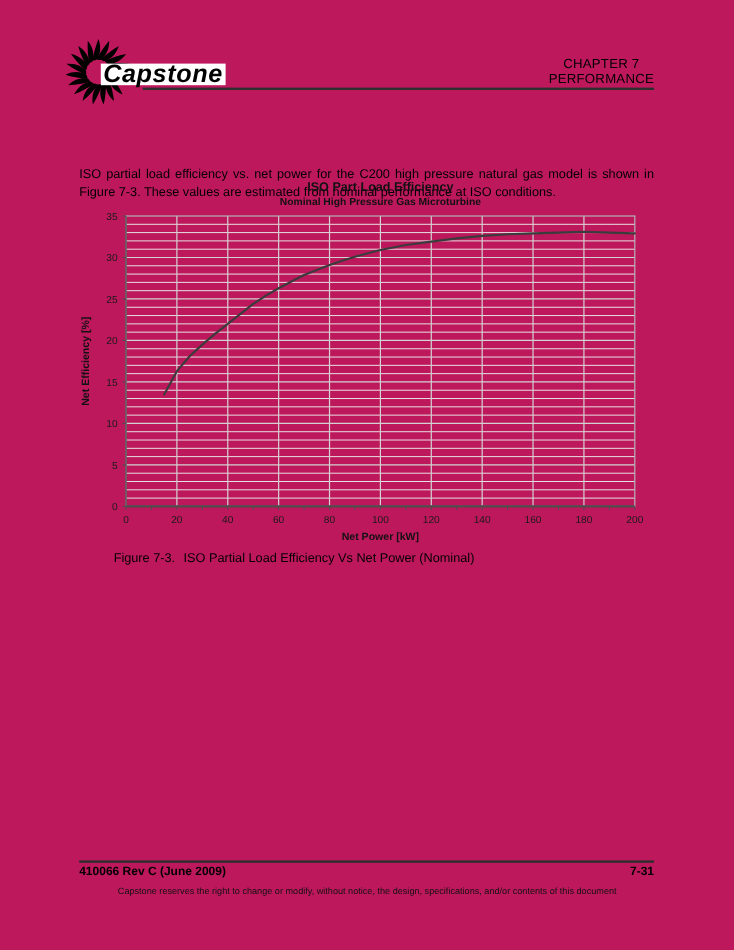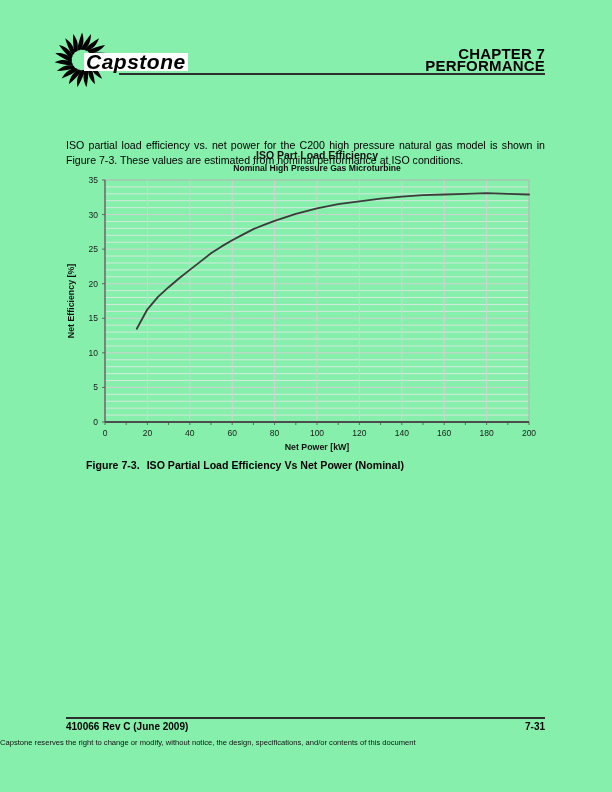--- a/index.html
+++ b/index.html
@@ -1,54 +1,54 @@
 <!DOCTYPE html>
 <html><head>
 <meta charset="utf-8">
 <style>
   html,body{margin:0;padding:0;background:#ffffff;}
   .page{
-    position:relative;width:612px;height:792px;background:#86efac;
+    position:relative;width:612px;height:792px;background:#be185d;
     font-family:"Liberation Sans",sans-serif;color:#000;overflow:hidden;
   }
   
   .logo-svg{position:absolute;left:52px;top:30px;width:60px;height:60px;}
   .logo-wordmark{
     position:absolute;left:84px;top:53px;z-index:2;
     font-size:21px;font-weight:bold;font-style:italic;letter-spacing:.5px;
     line-height:18px;background:#ffffff;padding:0 2px;
   }
   .header-rule{position:absolute;left:119px;top:73px;width:426px;height:2px;background:#2e2e2e;}
   .chapter-block{
-    position:absolute;top:48px;right:67px;text-align:right;
-    font-size:15px;font-weight:bold;line-height:12px;letter-spacing:.2px;
+    position:absolute;top:48px;right:67px;text-align:center;
+    font-size:11px;font-weight:normal;line-height:12px;letter-spacing:.2px;
   }
   
   .body-par{
     position:absolute;left:66px;top:106px;width:479px;
     font-size:10.6px;line-height:15px;text-align:justify;margin-top:32px;
   }
   
   .chart-svg{position:absolute;left:60px;top:146px;width:490px;height:316px;
     font-family:"Liberation Sans",sans-serif;}
   
   .fig-caption{
     position:absolute;left:0;top:459px;width:490px;text-align:center;
-    font-size:10.6px;font-weight:bold;
+    font-size:10.6px;font-weight:normal;
   }
   .fig-caption .cap-label{margin-right:7px;}
   
   .footer-rule{position:absolute;left:66px;top:717px;width:479px;height:1.6px;background:#2e2e2e;}
   .footer-row{
     position:absolute;left:66px;top:721px;width:479px;
     display:flex;justify-content:space-between;
     font-size:10px;font-weight:bold;text-align:center;
   }
   .disclaimer{
-    position:absolute;left:0;top:738px;width:612px;
+    position:absolute;left:0;top:738px;width:612px;text-align:center;
     font-size:7.6px;line-height:10.5px;color:#111;
   }
 </style>
 </head>
 <body>
 
 <div class="page">
 
   <div>
     <svg class="logo-svg" viewBox="-30 -30 60 60" id="logo-swirl">

